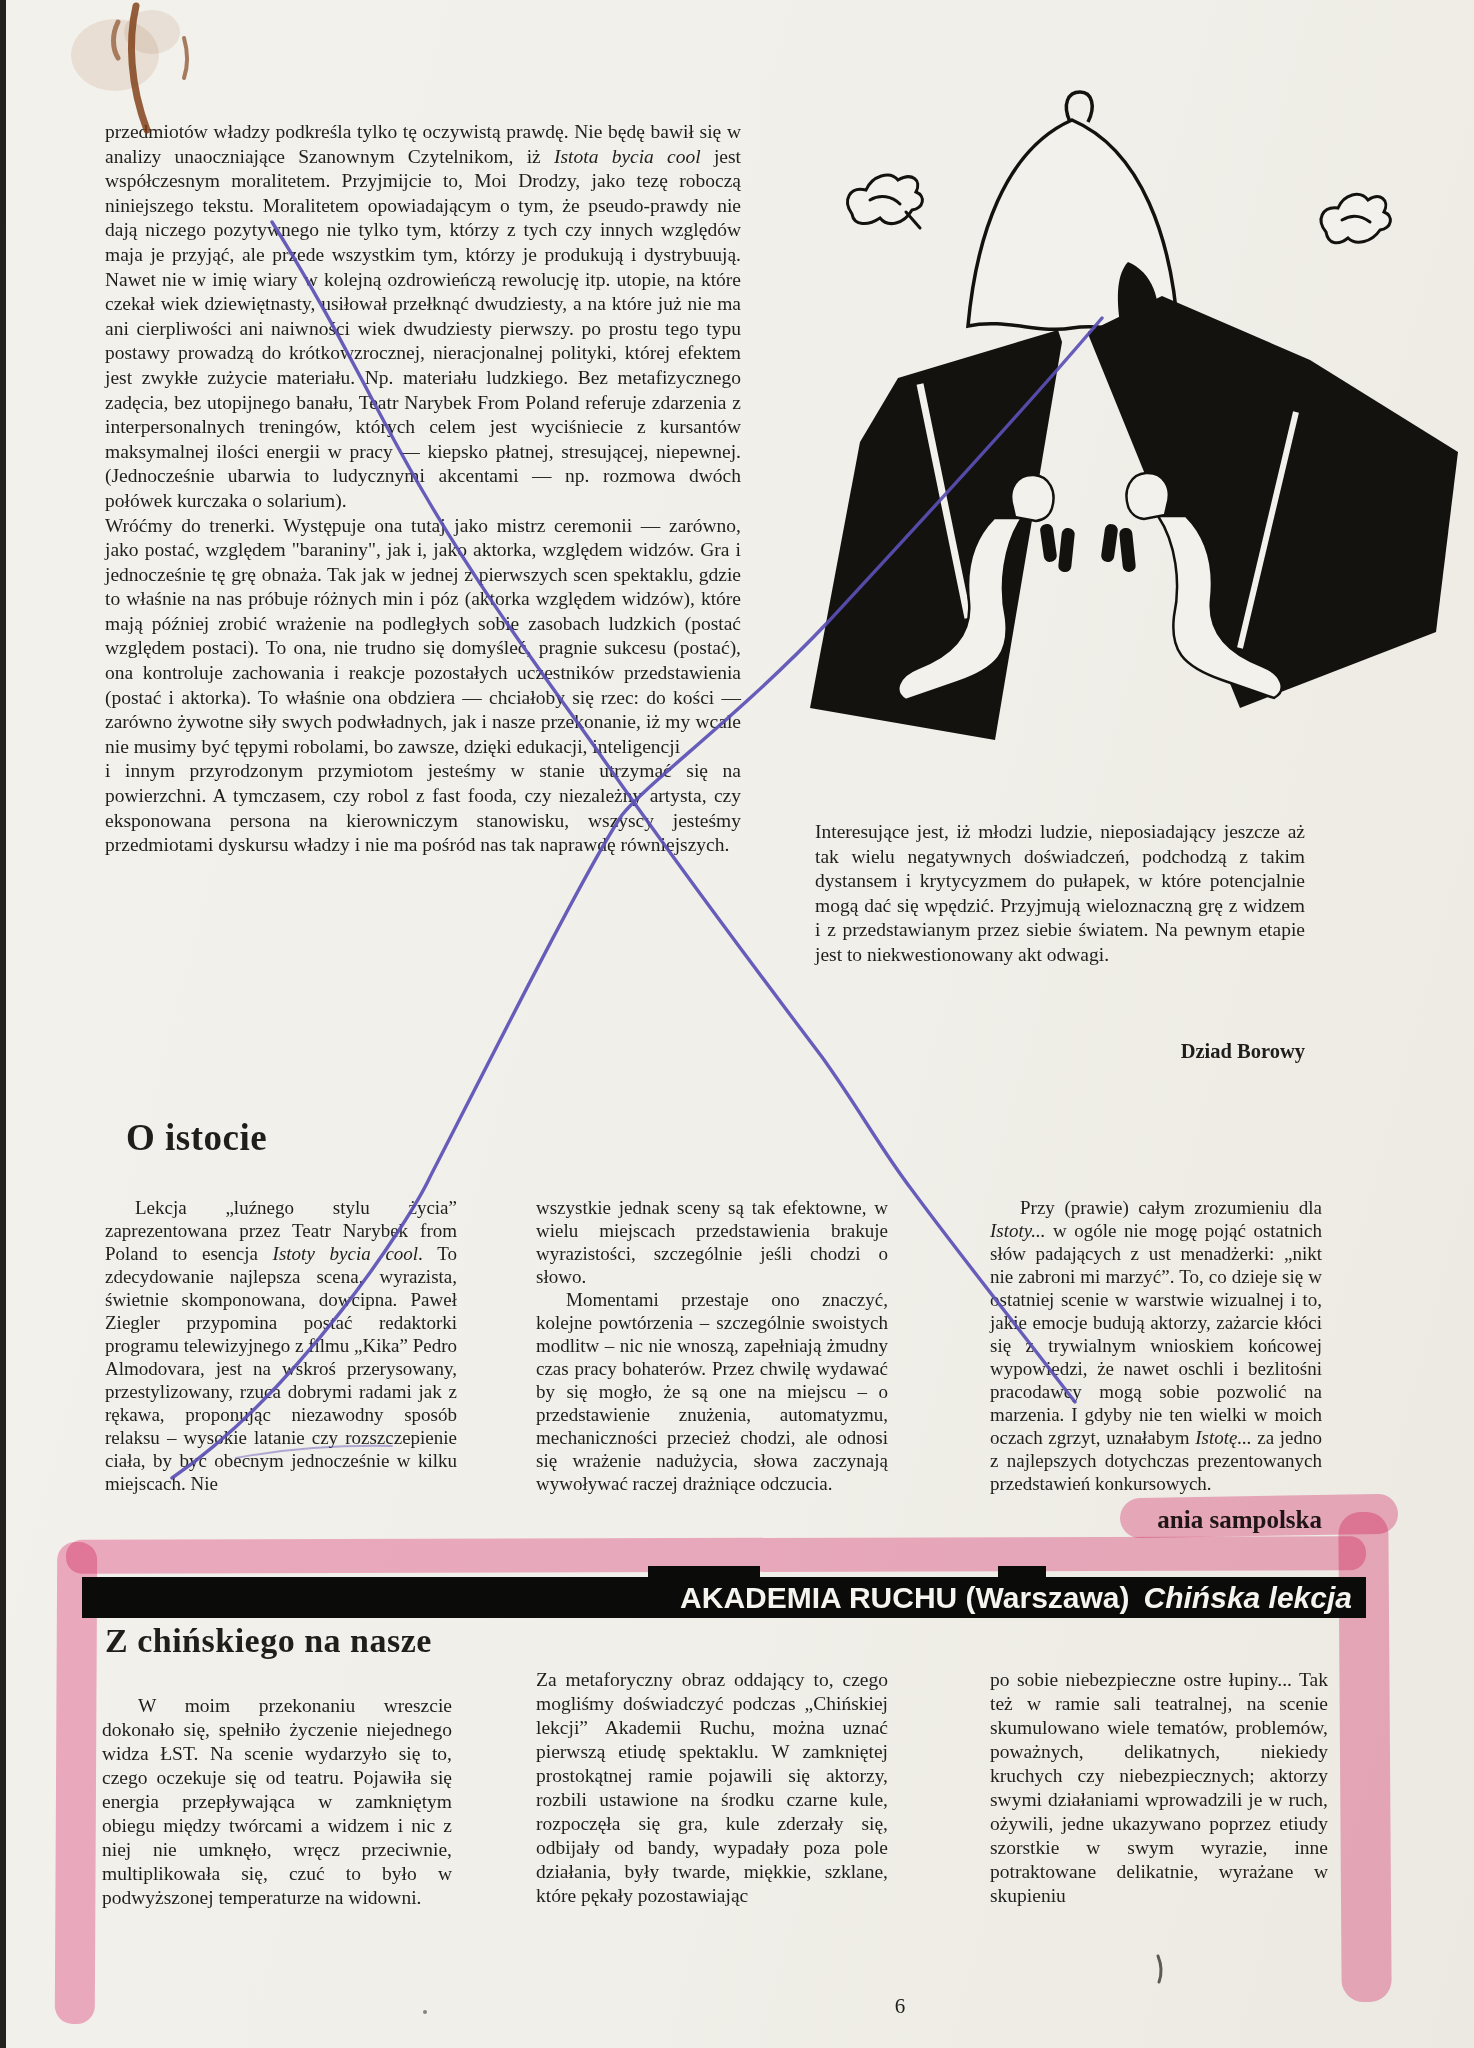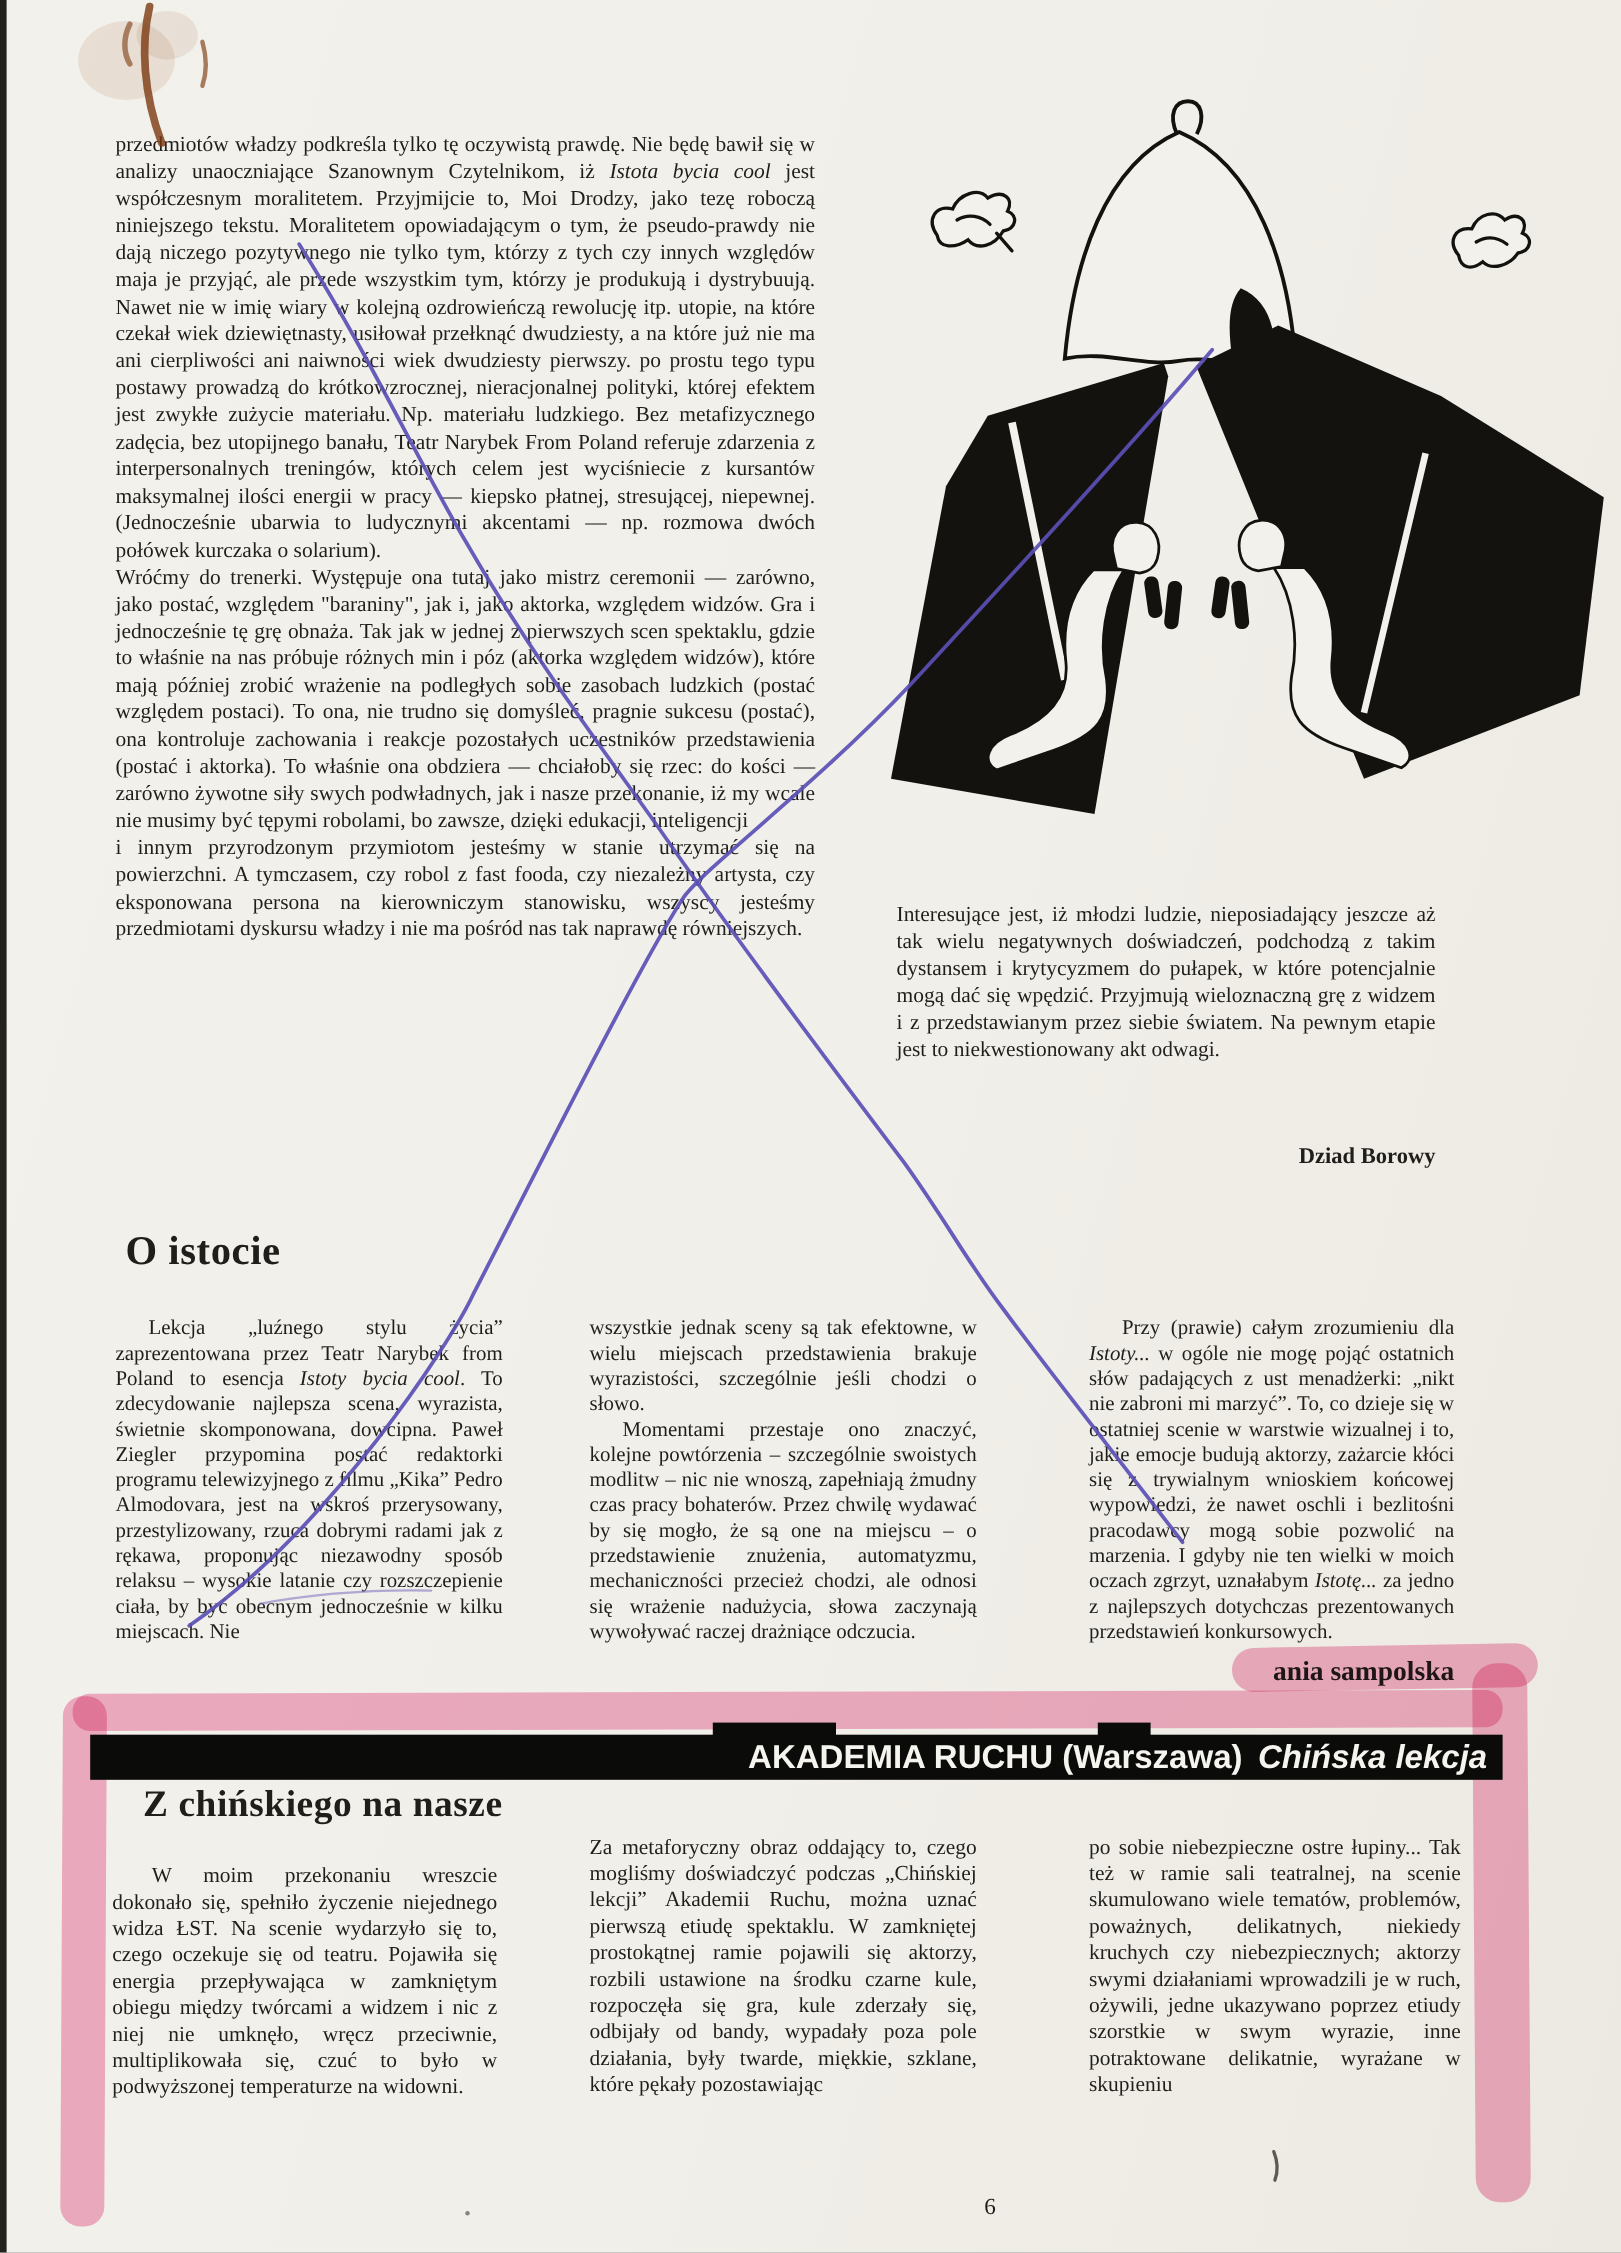--- a/index.html
+++ b/index.html
@@ -10,21 +10,21 @@
   }
   .edge-left{position:absolute;left:0;top:0;width:6px;height:2048px;background:#24221f;}
   .col{position:absolute;text-align:justify;}
   .col p{margin:0;}
   .t-top{font-size:19.5px;line-height:24.6px;}
   .t-mid{font-size:19px;line-height:23px;}
   .t-bot{font-size:19.5px;line-height:24px;}
   .sig{position:absolute;font-weight:bold;text-align:right;font-size:20.5px;}
   .heading{position:absolute;font-weight:bold;letter-spacing:.5px;}
   .h1{font-size:37px;}
-  .h2{font-size:34px;margin-left:25px;}
+  .h2{font-size:34px;}
   .indent30{text-indent:30px;}
   .indent36{text-indent:36px;}
   .banner{
     position:absolute;left:82px;top:1577px;width:1284px;height:41px;
     background:#0b0b0a;color:#f5f4ef;box-sizing:border-box;
     font-family:"Liberation Sans","DejaVu Sans",sans-serif;font-weight:bold;
     font-size:30px;line-height:41px;text-align:right;padding-right:14px;
   }
   .banner .it{font-style:italic;margin-left:14px;}
   .notch{position:absolute;height:12px;background:#0b0b0a;top:1566px;}
@@ -44,21 +44,21 @@
     <p><span>przedmiotów władzy podkreśla tylko tę oczywistą prawdę. Nie będę bawił się w analizy unaoczniające Szanownym Czytelnikom, iż </span><span style="font-style: italic;">Istota bycia cool</span><span> jest współczesnym moralitetem. Przyjmijcie to, Moi Drodzy, jako tezę roboczą niniejszego tekstu. Moralitetem opowiadającym o tym, że pseudo-prawdy nie dają niczego pozytywnego nie tylko tym, którzy z tych czy innych względów maja je przyjąć, ale przede wszystkim tym, którzy je produkują i dystrybuują. Nawet nie w imię wiary w kolejną ozdrowieńczą rewolucję itp. utopie, na które czekał wiek dziewiętnasty, usiłował przełknąć dwudziesty, a na które już nie ma ani cierpliwości ani naiwności wiek dwudziesty pierwszy. po prostu tego typu postawy prowadzą do krótkowzrocznej, nieracjonalnej polityki, której efektem jest zwykłe zużycie materiału. Np. materiału ludzkiego. Bez metafizycznego zadęcia, bez utopijnego banału, Teatr Narybek From Poland referuje zdarzenia z interpersonalnych treningów, których celem jest wyciśniecie z kursantów maksymalnej ilości energii w pracy — kiepsko płatnej, stresującej, niepewnej. (Jednocześnie ubarwia to ludycznymi akcentami — np. rozmowa dwóch połówek kurczaka o solarium).</span></p>
     <p>Wróćmy do trenerki. Występuje ona tutaj jako mistrz ceremonii — zarówno, jako postać, względem "baraniny", jak i, jako aktorka, względem widzów. Gra i jednocześnie tę grę obnaża. Tak jak w jednej z pierwszych scen spektaklu, gdzie to właśnie na nas próbuje różnych min i póz (aktorka względem widzów), które mają później zrobić wrażenie na podległych sobie zasobach ludzkich (postać względem postaci). To ona, nie trudno się domyśleć, pragnie sukcesu (postać), ona kontroluje zachowania i reakcje pozostałych uczestników przedstawienia (postać i aktorka). To właśnie ona obdziera — chciałoby się rzec: do kości — zarówno żywotne siły swych podwładnych, jak i nasze przekonanie, iż my wcale nie musimy być tępymi robolami, bo zawsze, dzięki edukacji, inteligencji</p>
     <p>i innym przyrodzonym przymiotom jesteśmy w stanie utrzymać się na powierzchni. A tymczasem, czy robol z fast fooda, czy niezależny artysta, czy eksponowana persona na kierowniczym stanowisku, wszyscy jesteśmy przedmiotami dyskursu władzy i nie ma pośród nas tak naprawdę równiejszych.</p>
   </div>
 
   <div class="col t-top" style="left:815px;top:820px;width:490px;">
     <p>Interesujące jest, iż młodzi ludzie, nieposiadający jeszcze aż tak wielu negatywnych doświadczeń, podchodzą z takim dystansem i krytycyzmem do pułapek, w które potencjalnie mogą dać się wpędzić. Przyjmują wieloznaczną grę z widzem i z przedstawianym przez siebie światem. Na pewnym etapie jest to niekwestionowany akt odwagi.</p>
   </div>
   <div class="sig" style="left:815px;top:1040px;width:490px;">Dziad Borowy</div>
 
-  <div class="heading h1" style="left:114px;top:1116px;">O istocie</div>
+  <div class="heading h1" style="left:126px;top:1116px;">O istocie</div>
 
   <div class="col t-mid indent30" style="left:105px;top:1196px;width:352px;">
     <p><span>Lekcja „luźnego stylu życia” zaprezentowana przez Teatr Narybek from Poland to esencja </span><span style="font-style: italic;">Istoty bycia cool</span><span>. To zdecydowanie najlepsza scena, wyrazista, świetnie skomponowana, dowcipna. Paweł Ziegler przypomina postać redaktorki programu telewizyjnego z filmu „Kika” Pedro Almodovara, jest na wskroś przerysowany, przestylizowany, rzuca dobrymi radami jak z rękawa, proponując niezawodny sposób relaksu – wysokie latanie czy rozszczepienie ciała, by być obecnym jednocześnie w kilku miejscach. Nie</span></p>
   </div>
   <div class="col t-mid" style="left:536px;top:1196px;width:352px;">
     <p>wszystkie jednak sceny są tak efektowne, w wielu miejscach przedstawienia brakuje wyrazistości, szczególnie jeśli chodzi o słowo.</p>
     <p class="indent30">Momentami przestaje ono znaczyć, kolejne powtórzenia – szczególnie swoistych modlitw – nic nie wnoszą, zapełniają żmudny czas pracy bohaterów. Przez chwilę wydawać by się mogło, że są one na miejscu – o przedstawienie znużenia, automatyzmu, mechaniczności przecież chodzi, ale odnosi się wrażenie nadużycia, słowa zaczynają wywoływać raczej drażniące odczucia.</p>
   </div>
   <div class="col t-mid indent30" style="left:990px;top:1196px;width:332px;">
     <p><span>Przy (prawie) całym zrozumieniu dla </span><span style="font-style: italic;">Istoty...</span><span> w ogóle nie mogę pojąć ostatnich słów padających z ust menadżerki: „nikt nie zabroni mi marzyć”. To, co dzieje się w ostatniej scenie w warstwie wizualnej i to, jakie emocje budują aktorzy, zażarcie kłóci się z trywialnym wnioskiem końcowej wypowiedzi, że nawet oschli i bezlitośni pracodawcy mogą sobie pozwolić na marzenia. I gdyby nie ten wielki w moich oczach zgrzyt, uznałabym </span><span style="font-style: italic;">Istotę...</span><span> za jedno z najlepszych dotychczas prezentowanych przedstawień konkursowych.</span></p>

